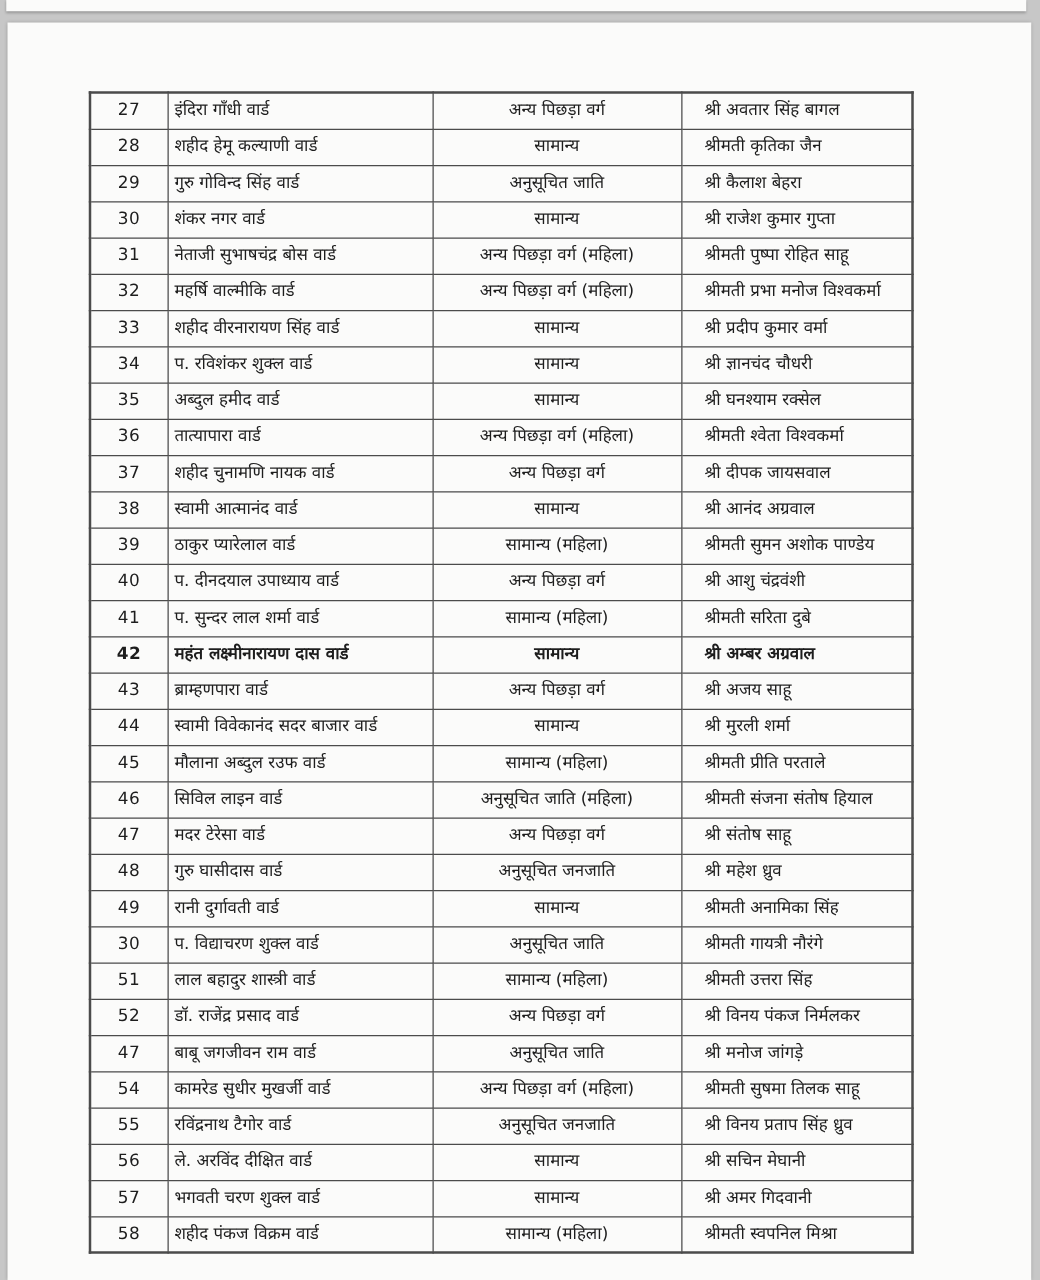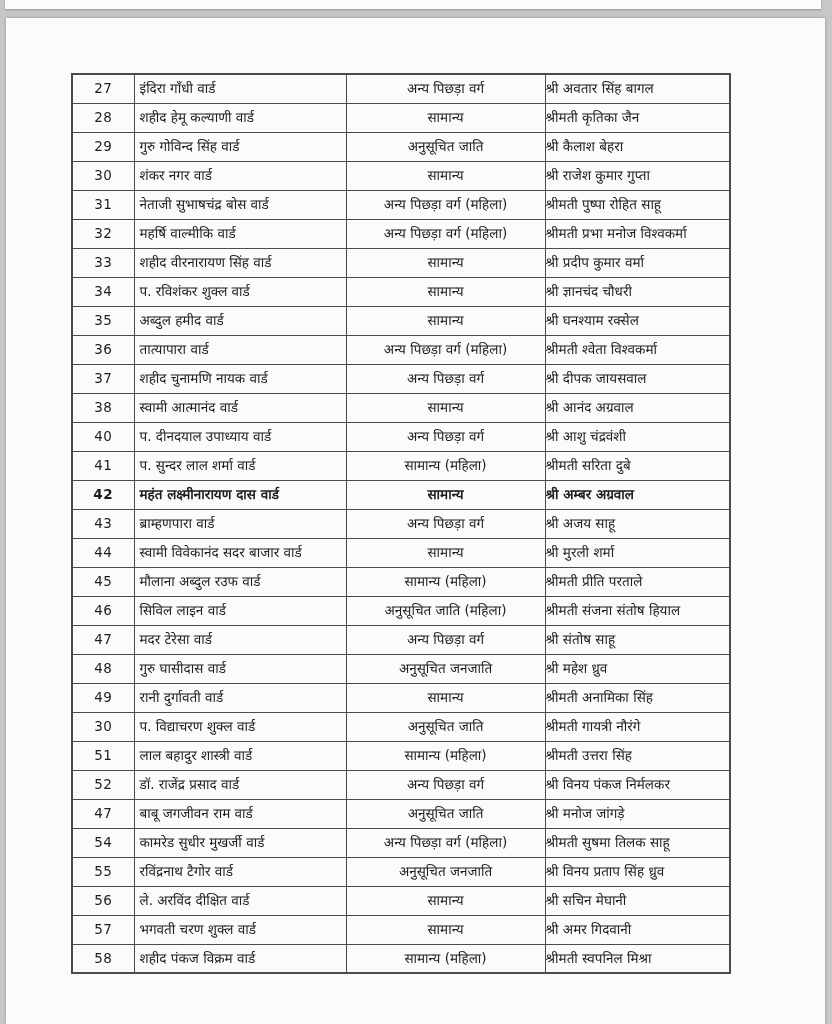--- a/index.html
+++ b/index.html
@@ -55,21 +55,21 @@
     line-height: 1;
     color: var(--text);
     vertical-align: middle;
     white-space: nowrap;
     overflow: hidden;
   }
   table.ward-table { border: 2px solid var(--border); }
   td.no   { text-align: center; font-size: 14px; letter-spacing: 0.5px; margin-left: 20px; }
   td.ward { text-align: left;  padding-left: 5px; }
   td.category { text-align: center; }
-  td.name { text-align: left;  padding-left: 0; }
+  td.name { text-align: left;  padding-left: 18px; }
   tr.bold td { font-weight: bold; }
 </style>
 </head>
 <body>
 
 <div class="viewport">
   <div class="prev-page"></div>
   <div class="page">
     <table class="ward-table">
       <colgroup>
@@ -145,20 +145,26 @@
             <td class="category">अन्य पिछड़ा वर्ग</td>
             <td class="name">श्री दीपक जायसवाल</td>
           </tr>
           <tr>
             <td class="no">38</td>
             <td class="ward">स्वामी आत्मानंद वार्ड</td>
             <td class="category">सामान्य</td>
             <td class="name">श्री आनंद अग्रवाल</td>
           </tr>
           <tr>
+            <td class="no">39</td>
+            <td class="ward">ठाकुर प्यारेलाल वार्ड</td>
+            <td class="category">सामान्य (महिला)</td>
+            <td class="name">श्रीमती सुमन अशोक पाण्डेय</td>
+          </tr>
+          <tr>
             <td class="no">40</td>
             <td class="ward">प. दीनदयाल उपाध्याय वार्ड</td>
             <td class="category">अन्य पिछड़ा वर्ग</td>
             <td class="name">श्री आशु चंद्रवंशी</td>
           </tr>
           <tr>
             <td class="no">41</td>
             <td class="ward">प. सुन्दर लाल शर्मा वार्ड</td>
             <td class="category">सामान्य (महिला)</td>
             <td class="name">श्रीमती सरिता दुबे</td>

